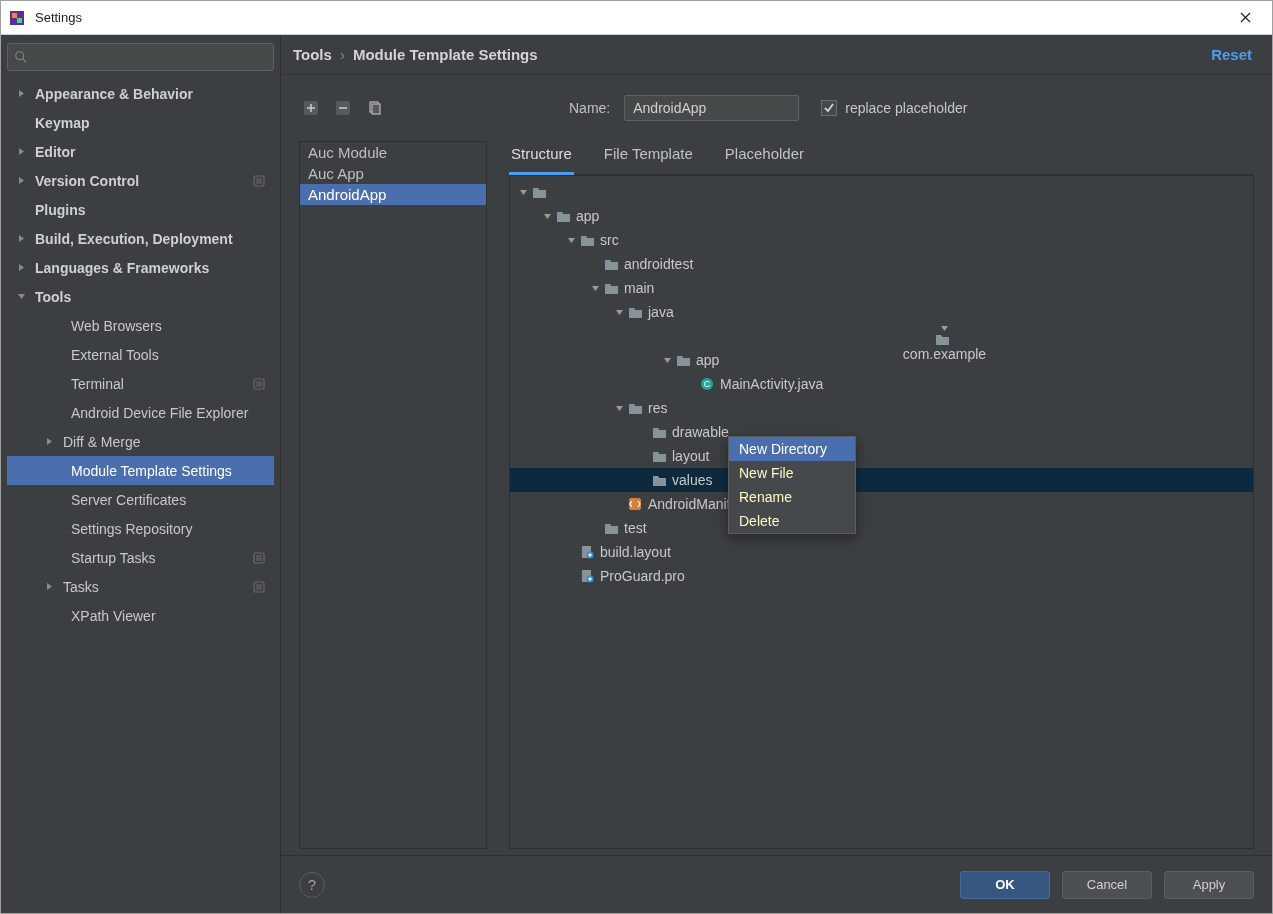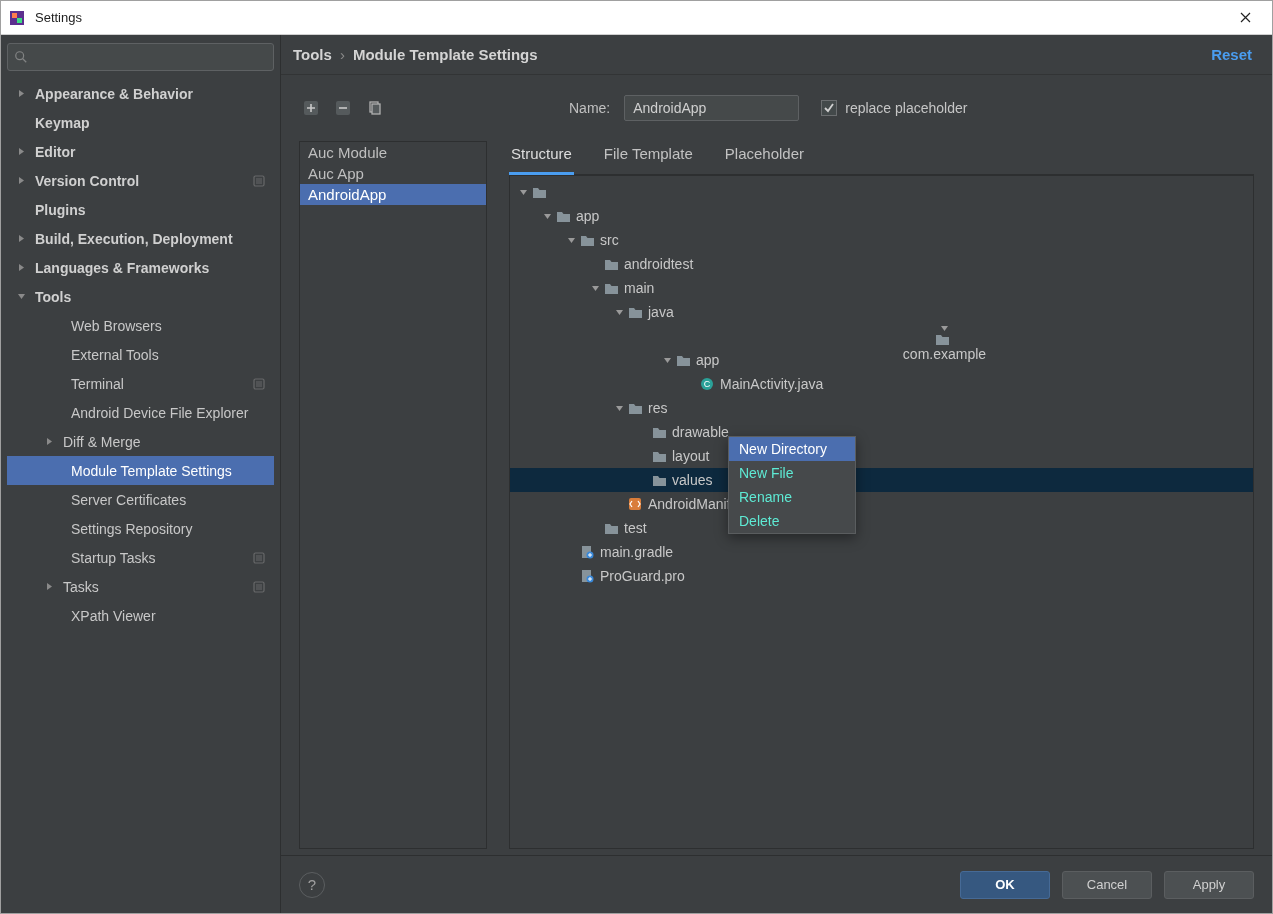--- a/index.html
+++ b/index.html
@@ -211,21 +211,21 @@
     left:728px; top:436px;
     background:#46494b;
     border:1px solid #5a5d5f;
     box-shadow:0 4px 12px rgba(0,0,0,.4);
     width:128px;
     font-size:14px;
     z-index:50;
   }
   .ctx-item{
     padding:4px 10px;
-    color:#5eead4;
+    color:#fef9c3;
     cursor:default;
   }
   .ctx-item.hover{ background:#4b6eaf; color:#fff;}
 
   .footer-note{
     padding:8px 18px 2px 18px;
     font-size:12.5px;
     color:#9a9a9a;
     line-height:1.4;
   }
@@ -663,21 +663,21 @@
                 </div>
                 <div class="snode nocaret" style="padding-left: 54px;">
                   <span class="caret"></span>
                   <span class="ico">
                     <svg width="14" height="14" viewBox="0 0 14 14">
                       <rect x="2" y="1" width="9" height="12" fill="#87939a"></rect>
                       <circle cx="10" cy="10" r="3.5" fill="#3a89d9"></circle>
                       <path d="M10 8v4M8 10h4" stroke="#fff" stroke-width="1"></path>
                     </svg>
                   </span>
-                  <span>main.gradle</span>
+                  <span>build.layout</span>
                 </div>
                 <div class="snode nocaret" style="padding-left: 54px;">
                   <span class="caret"></span>
                   <span class="ico">
                     <svg width="14" height="14" viewBox="0 0 14 14">
                       <rect x="2" y="1" width="9" height="12" fill="#87939a"></rect>
                       <circle cx="10" cy="10" r="3.5" fill="#3a89d9"></circle>
                       <path d="M10 8v4M8 10h4" stroke="#fff" stroke-width="1"></path>
                     </svg>
                   </span>

